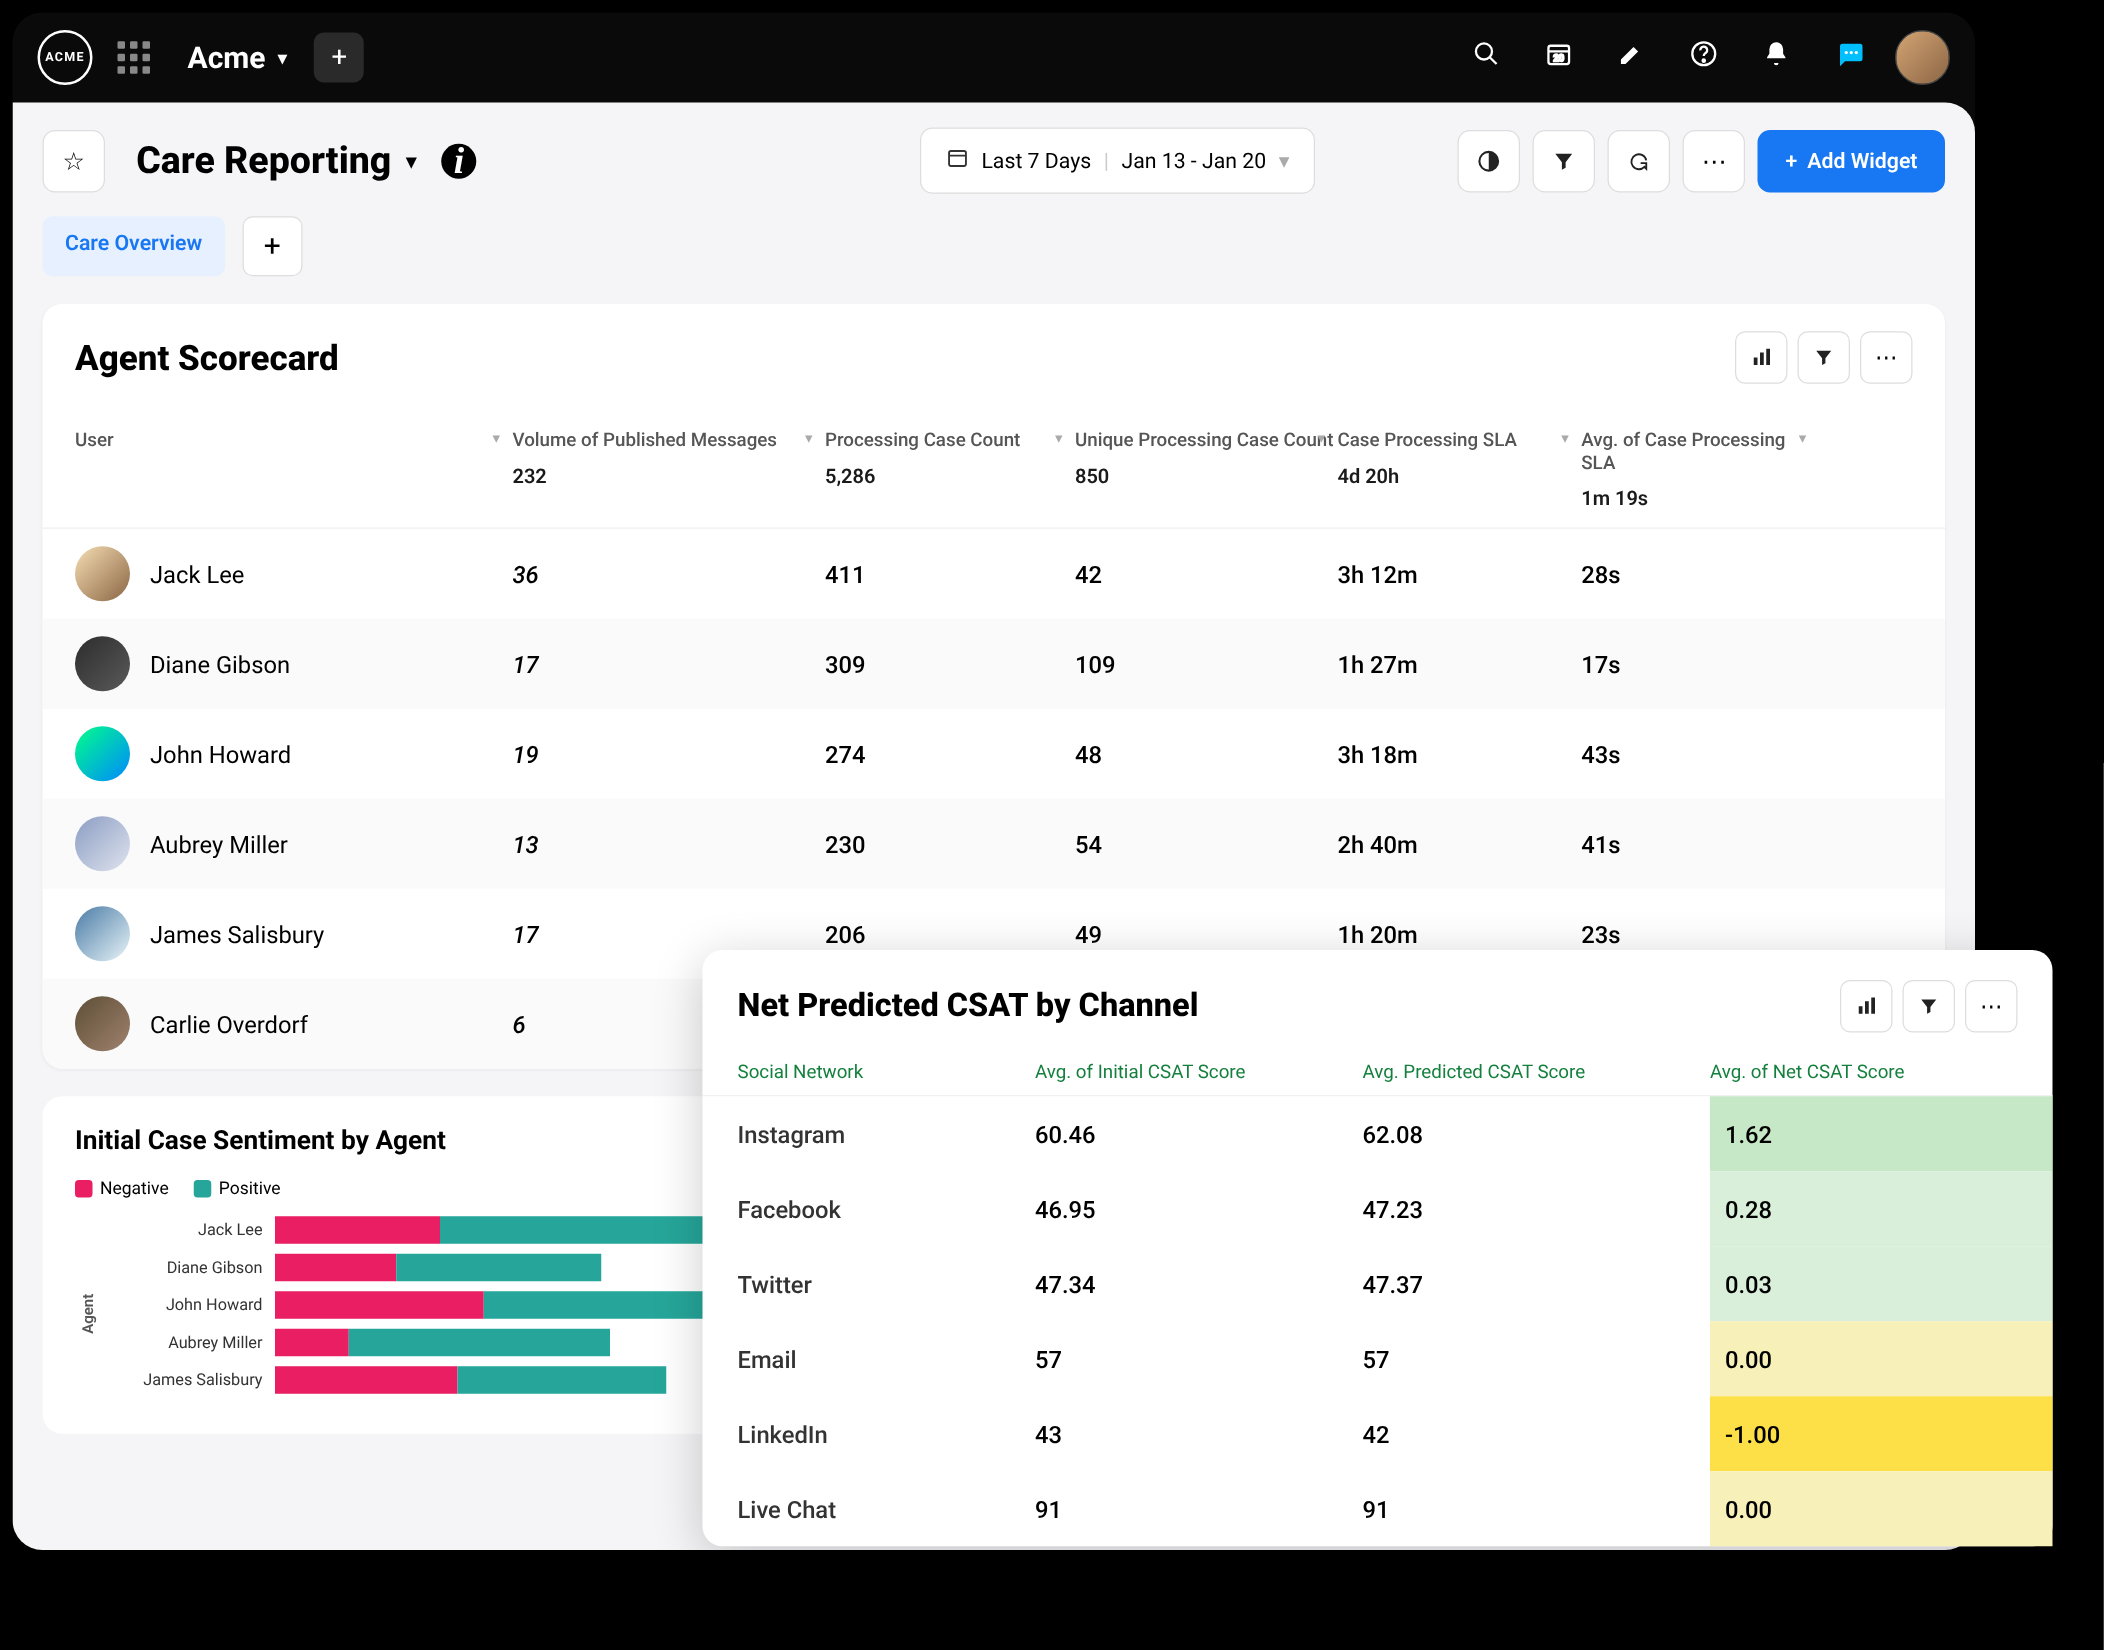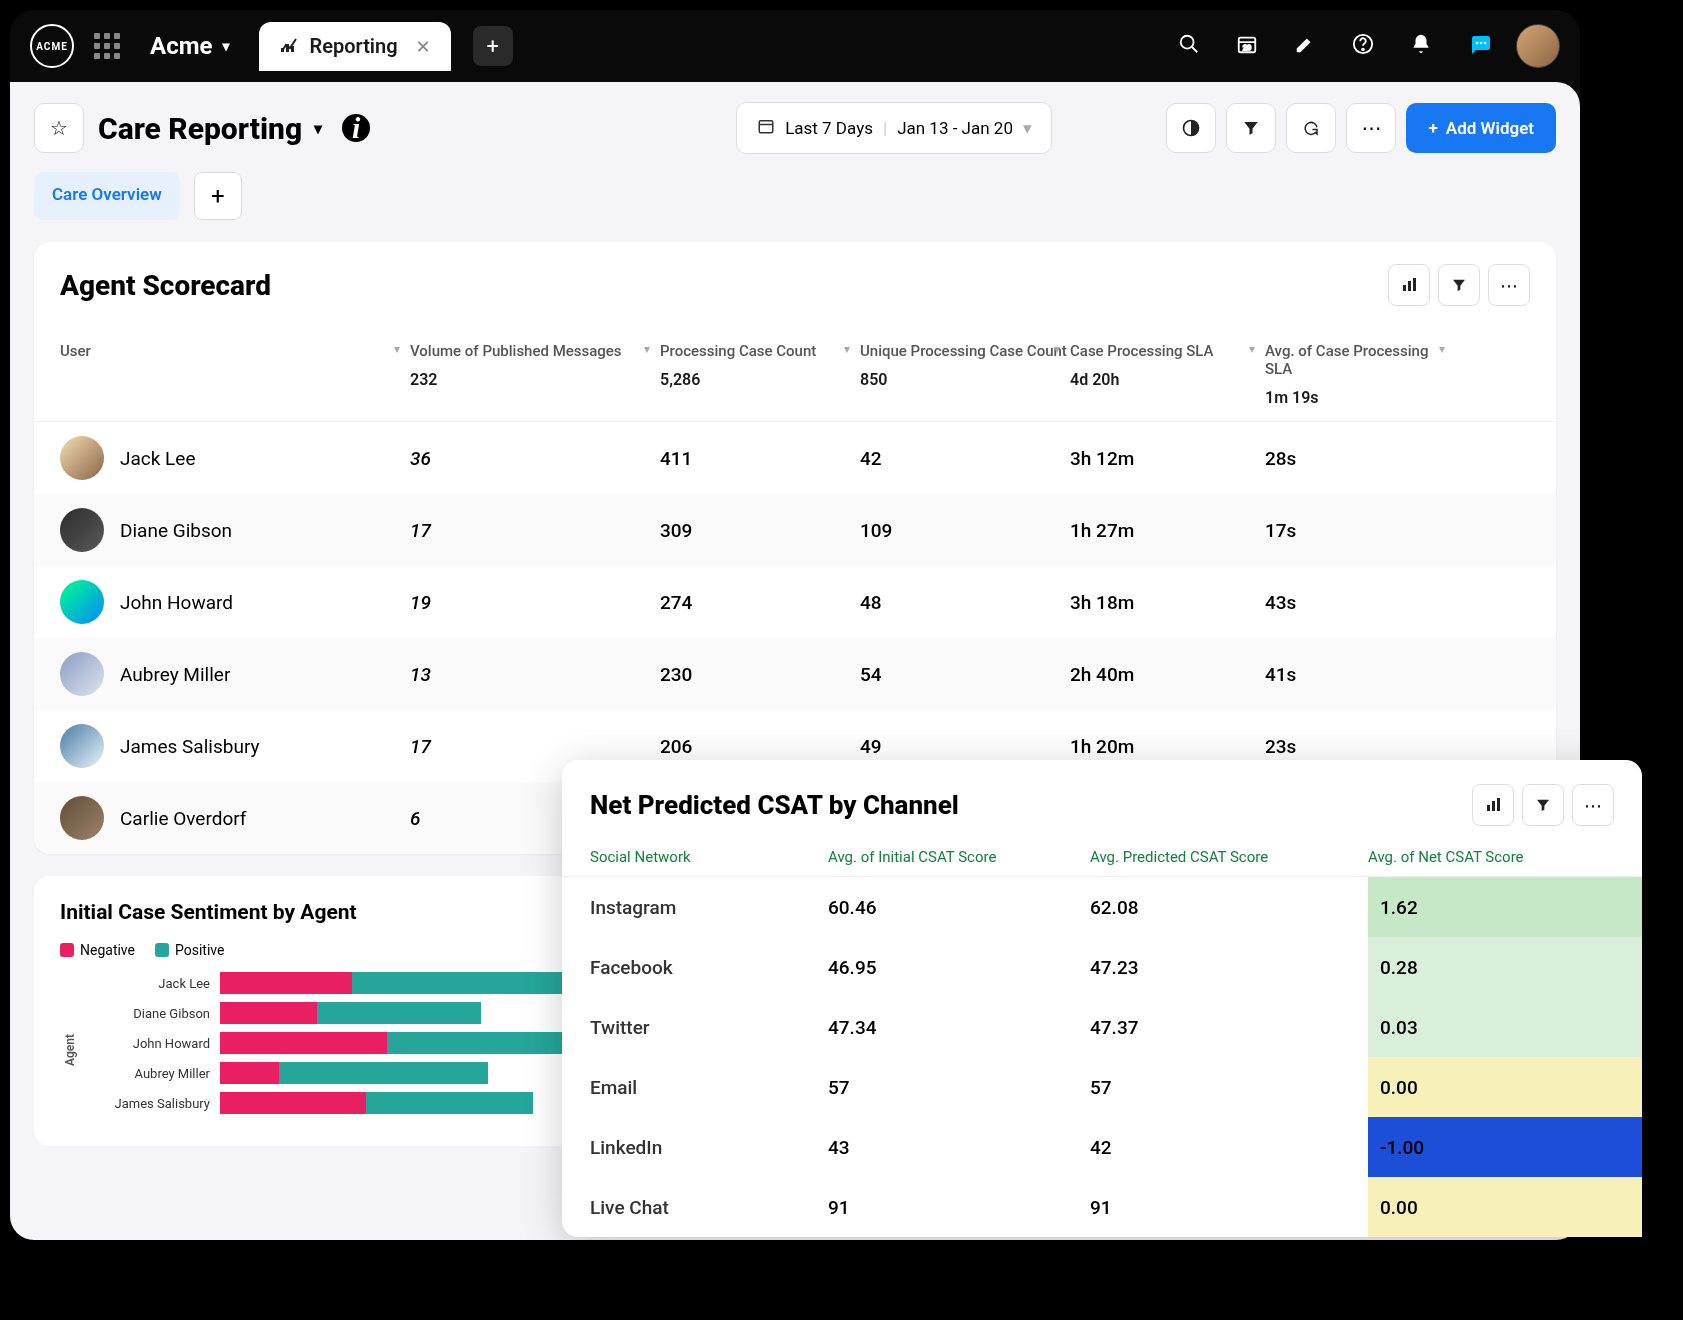--- a/index.html
+++ b/index.html
@@ -23,21 +23,21 @@
 .top-icon { color: #fff; font-size: 22px; margin: 0 12px; cursor: pointer; }
 .top-icon.chat { color: #00bfff; }
 .avatar-top { width: 44px; height: 44px; border-radius: 50%; background: linear-gradient(135deg, #d4a574, #8b6544); border: 1px solid #444; }
 
 
 .content { background: #f5f5f7; height: calc(100% - 72px); border-radius: 0 24px 0 0; padding: 20px 24px; overflow: hidden; position: relative; }
 
 
 .header-row { display: flex; align-items: center; gap: 14px; margin-bottom: 18px; }
 .icon-btn { background: #fff; border: 1px solid #ddd; border-radius: 10px; width: 50px; height: 50px; display: flex; align-items: center; justify-content: center; font-size: 20px; cursor: pointer; }
-.page-title { font-weight: 800; font-size: 30px; display: flex; align-items: center; gap: 12px; }
+.page-title { font-weight: 800; font-size: 30px; display: flex; align-items: center; gap: 12px; margin-left: 11px; }
 .info-circle { width: 28px; height: 28px; background: #000; color: #fff; border-radius: 50%; display: inline-flex; align-items: center; justify-content: center; font-style: italic; font-weight: 700; font-family: serif; margin-left: 8px; }
 .date-sel { background: #fff; border: 1px solid #ddd; border-radius: 10px; padding: 14px 20px; display: flex; align-items: center; gap: 10px; font-size: 17px; margin-left: auto; margin-right: 100px; }
 .header-icons { display: flex; gap: 10px; }
 .primary-btn { background: #1877f2; color: #fff; border-radius: 10px; padding: 14px 22px; font-weight: 600; font-size: 17px; display: flex; align-items: center; gap: 8px; cursor: pointer; }
 
 
 .subtabs { display: flex; gap: 14px; margin-bottom: 22px; }
 .subtab { background: #e7f0ff; color: #1877f2; border-radius: 8px; padding: 12px 18px; font-weight: 600; font-size: 17px; }
 .add-sub { background: #fff; border: 1px solid #ddd; border-radius: 8px; width: 48px; height: 48px; display: flex; align-items: center; justify-content: center; font-size: 24px; }
 
@@ -102,21 +102,21 @@
 .cc-a { width: 238px; }
 .cc-b { width: 262px; }
 .cc-c { width: 278px; }
 .cc-d { flex: 1; }
 .csat-row { display: flex; align-items: center; padding: 0 28px; height: 60px; font-size: 19px; font-weight: 500; }
 .csat-row .cc-a { color: #333; }
 .net-cell { height: 100%; display: flex; align-items: center; padding-left: 12px; margin-right: -28px; }
 .net-green { background: #c7e8c7; }
 .net-lightgreen { background: #d9efd9; }
 .net-yellow { background: #f7f0b8; }
-.net-red { background: #1d4ed8; }
+.net-red { background: #fde047; }
 </style>
 </head>
 <body>
 
 <div class="app-frame">
   <div class="topbar">
     <div class="logo-circle">
         <span>ACME</span>
       </div>
     <div class="app-grid">
@@ -126,32 +126,20 @@
         <span></span>
         <span></span>
         <span></span>
         <span></span>
         <span></span>
         <span></span>
       </div>
     <div class="brand">
       <span>Acme</span>
       <span class="chevron-down">▾</span>
-    </div>
-    <div class="tab">
-      <span class="tab-icon">
-        <svg width="20" height="20" viewBox="0 0 20 20">
-            <path d="M3 17l4-6 4 3 6-9" stroke="#222" stroke-width="2" fill="none"></path>
-            <rect x="2" y="14" width="3" height="4" fill="#222"></rect>
-            <rect x="7" y="10" width="3" height="8" fill="#222"></rect>
-            <rect x="12" y="12" width="3" height="6" fill="#222"></rect>
-          </svg>
-      </span>
-      <span class="tab-label">Reporting</span>
-      <span class="tab-close">✕</span>
     </div>
     <div class="tab-add">+</div>
     <div class="top-spacer"></div>
     <span class="top-icon"><svg width="22" height="22" viewBox="0 0 24 24" fill="none" stroke="#fff" stroke-width="2">
           <circle cx="10" cy="10" r="7"></circle>
           <line x1="15" y1="15" x2="21" y2="21"></line>
         </svg></span>
     <span class="top-icon"><svg width="22" height="22" viewBox="0 0 24 24" fill="none" stroke="#fff" stroke-width="2">
           <rect x="3" y="5" width="18" height="16" rx="2"></rect>
           <line x1="3" y1="10" x2="21" y2="10"></line>

